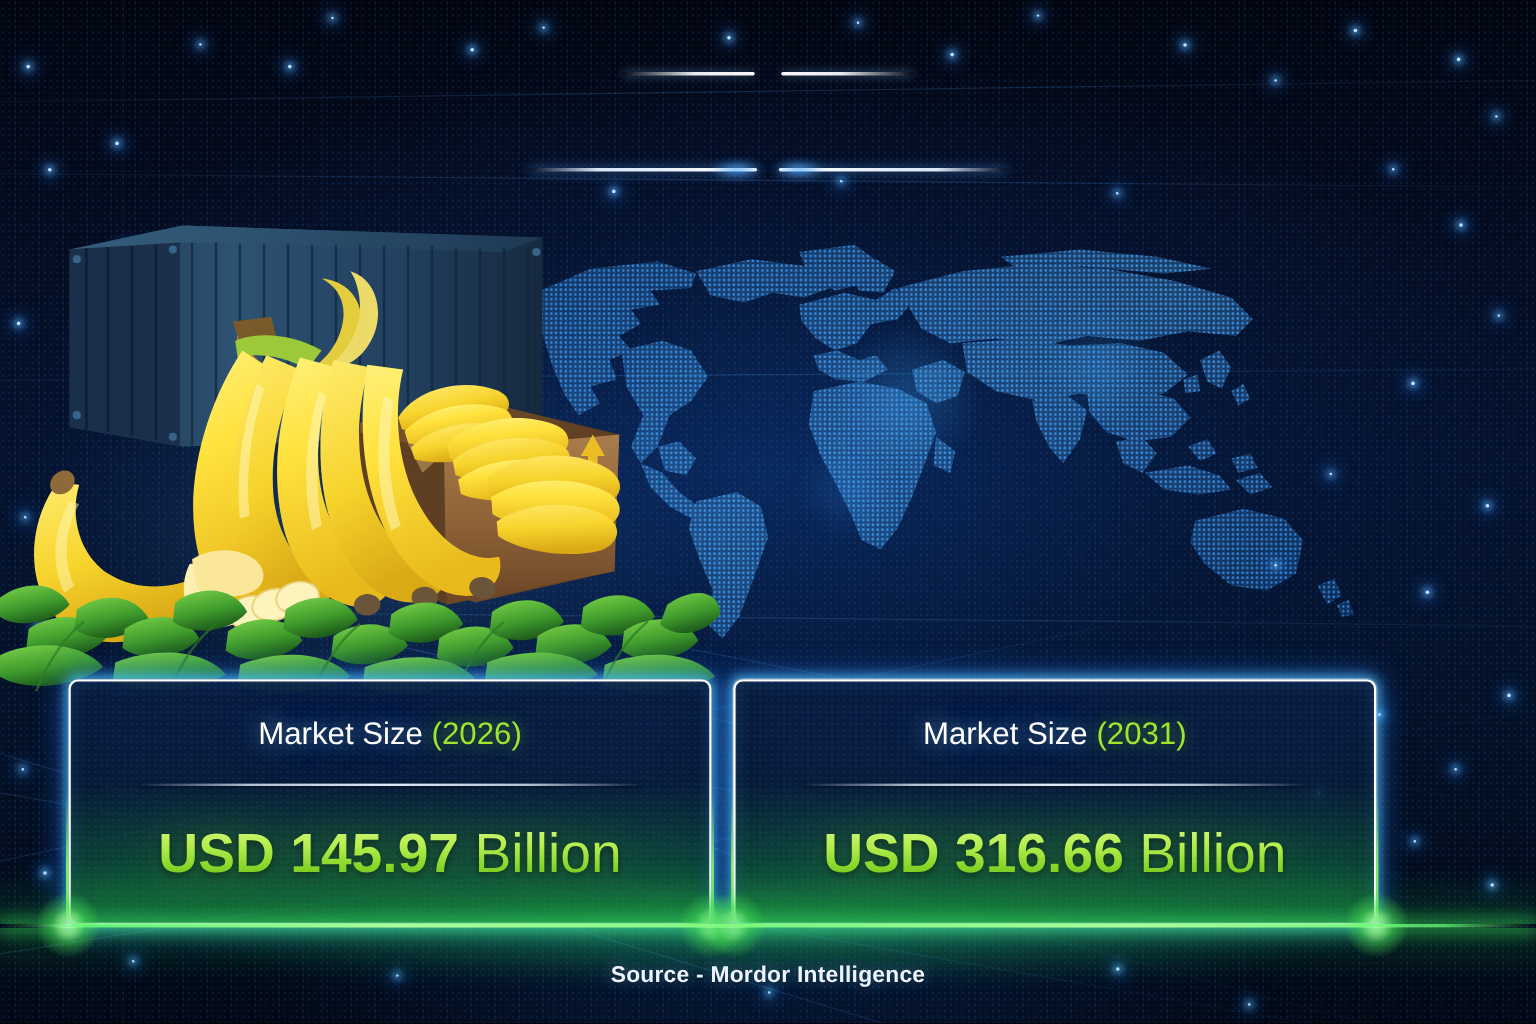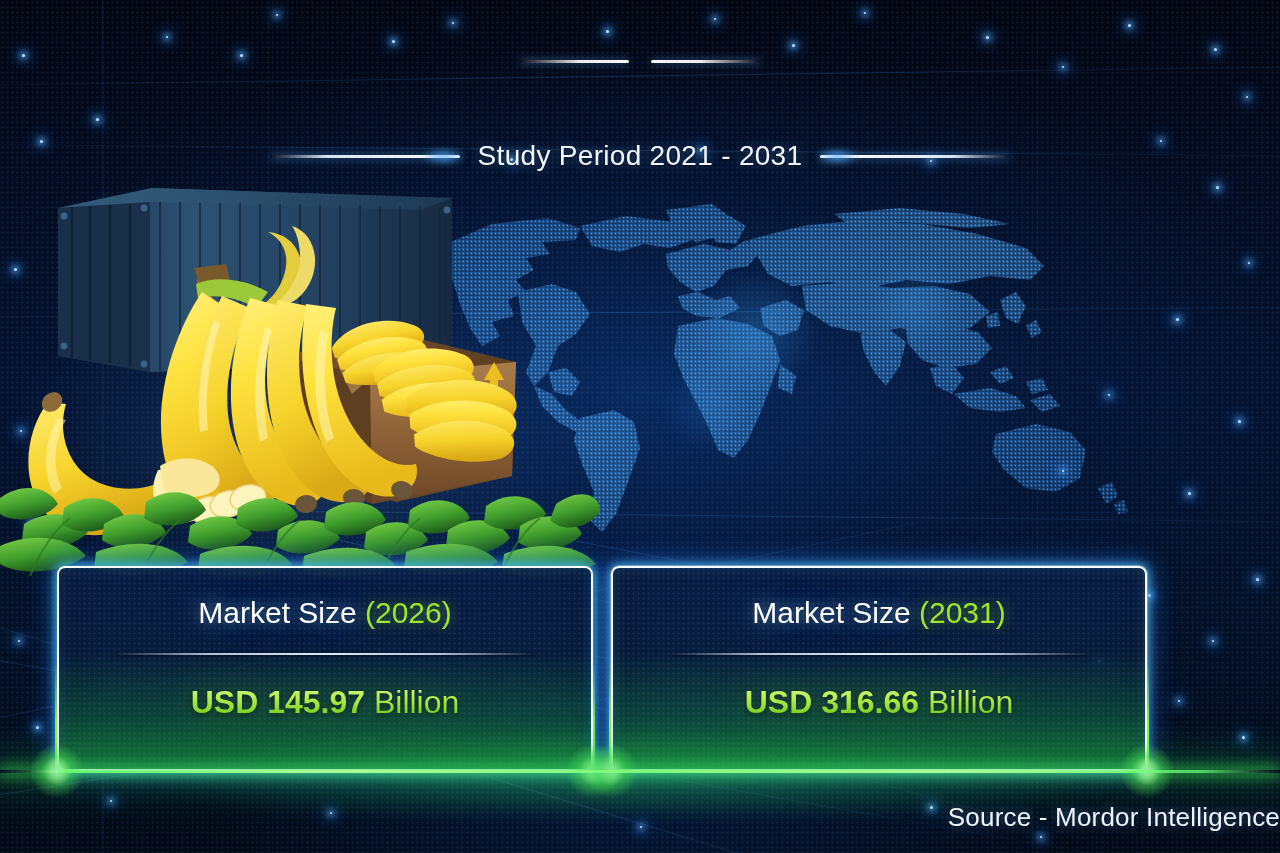--- a/index.html
+++ b/index.html
@@ -187,36 +187,36 @@
     position:absolute; width:54px; height:54px; border-radius:50%;
     background:radial-gradient(circle, rgba(255,255,255,.98) 0%, rgba(190,255,170,.85) 18%, rgba(90,240,90,.45) 38%, rgba(40,200,70,0) 72%);
     filter:blur(.4px);
     pointer-events:none;
   }
   .corner.bl{ left:-27px; bottom:-27px; }
   .corner.br{ right:-27px; bottom:-27px; }
 
   .card-label{
     position:absolute; top:30px; left:0; right:0; text-align:center;
-    font-size:30px; font-weight:400; color:#ffffff;
+    font-size:26px; font-weight:400; color:#ffffff;
     text-shadow:0 0 16px rgba(150,210,255,.55), 0 0 40px rgba(90,170,255,.35);
     white-space:nowrap;
   }
   .card-label .yr{
     color:#9ee62b; font-weight:400;
     text-shadow:0 0 14px rgba(140,230,50,.55);
   }
   .divider{
     position:absolute; top:87px; left:11%; right:11%; height:2px;
     background:linear-gradient(90deg, rgba(200,215,235,0) 0%, rgba(205,220,240,.85) 22%, rgba(235,245,255,.95) 50%, rgba(205,220,240,.85) 78%, rgba(200,215,235,0) 100%);
     box-shadow:0 1px 3px rgba(0,0,0,.5);
   }
   .card-value{
     position:absolute; top:118px; left:0; right:0; text-align:center;
-    font-size:32px; font-weight:700; white-space:nowrap;
+    font-size:46px; font-weight:700; white-space:nowrap;
     background:linear-gradient(180deg,#d8f88a 0%,#b5ee4e 38%,#7fd223 78%,#5fb81c 100%);
     -webkit-background-clip:text; background-clip:text;
     -webkit-text-fill-color:transparent; color:transparent;
     filter:drop-shadow(0 0 18px rgba(120,220,40,.35)) drop-shadow(0 2px 3px rgba(0,0,0,.5));
   }
   .card-value .unit{ font-weight:500; }
 
   
   .beamline{
     position:absolute; left:0; right:0; top:770px; height:3px; z-index:8;
@@ -230,22 +230,22 @@
       rgba(40,220,90,0) 100%);
     box-shadow:0 0 14px 3px rgba(60,230,90,.7), 0 0 40px 12px rgba(30,180,70,.35);
   }
   .beamhalo{
     position:absolute; left:0; right:0; top:742px; height:70px; z-index:7;
     background:radial-gradient(ellipse 55% 100% at 50% 50%, rgba(40,200,80,.30), rgba(20,120,60,0) 72%);
     filter:blur(8px); pointer-events:none;
   }
 
   .source{
-    position:absolute; top:802px; left:0; right:0; text-align:right;
-    font-size:26px; font-weight:400; color:#ecf4ff; z-index:9;
+    position:absolute; top:802px; left:0; right:0; text-align:center;
+    font-size:19px; font-weight:700; color:#ecf4ff; z-index:9;
     letter-spacing:.2px;
     text-shadow:0 0 12px rgba(130,195,255,.45), 0 1px 3px rgba(0,0,0,.6);
   }
 </style>
 </head>
 <body>
 
 <div id="poster">
 
   <div class="dotgrid"></div>
@@ -592,21 +592,20 @@
     </svg>
   </div>
 
   <div class="title-row">
     <span class="ruleL"></span>
     <span class="ruleR"></span>
   </div>
 
   <div class="sub-row">
     <span class="srule"></span>
-    <h2>Study Period 2021 - 2031</h2>
     <span class="srule sruleR"></span>
   </div>
 
   <div class="cards">
 
     <div class="card left">
       <div class="inner-dots"></div>
       <div class="bottomglow"></div>
       <div class="neon"></div>
       <div class="neon-green"></div>

